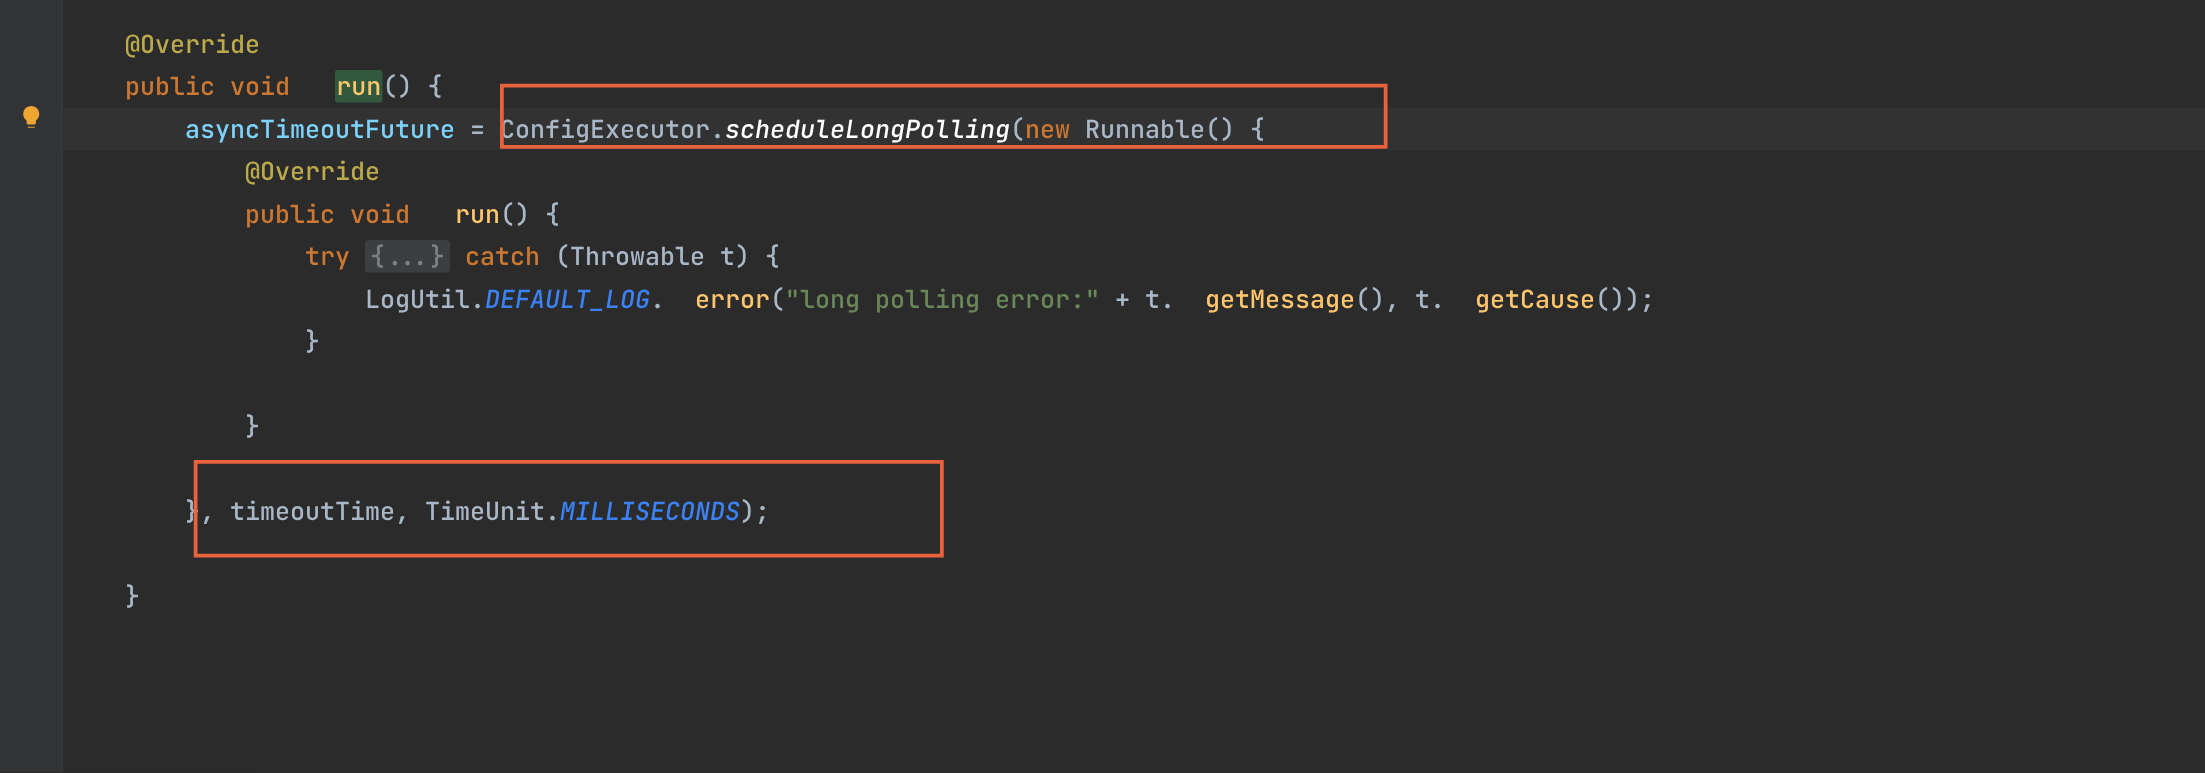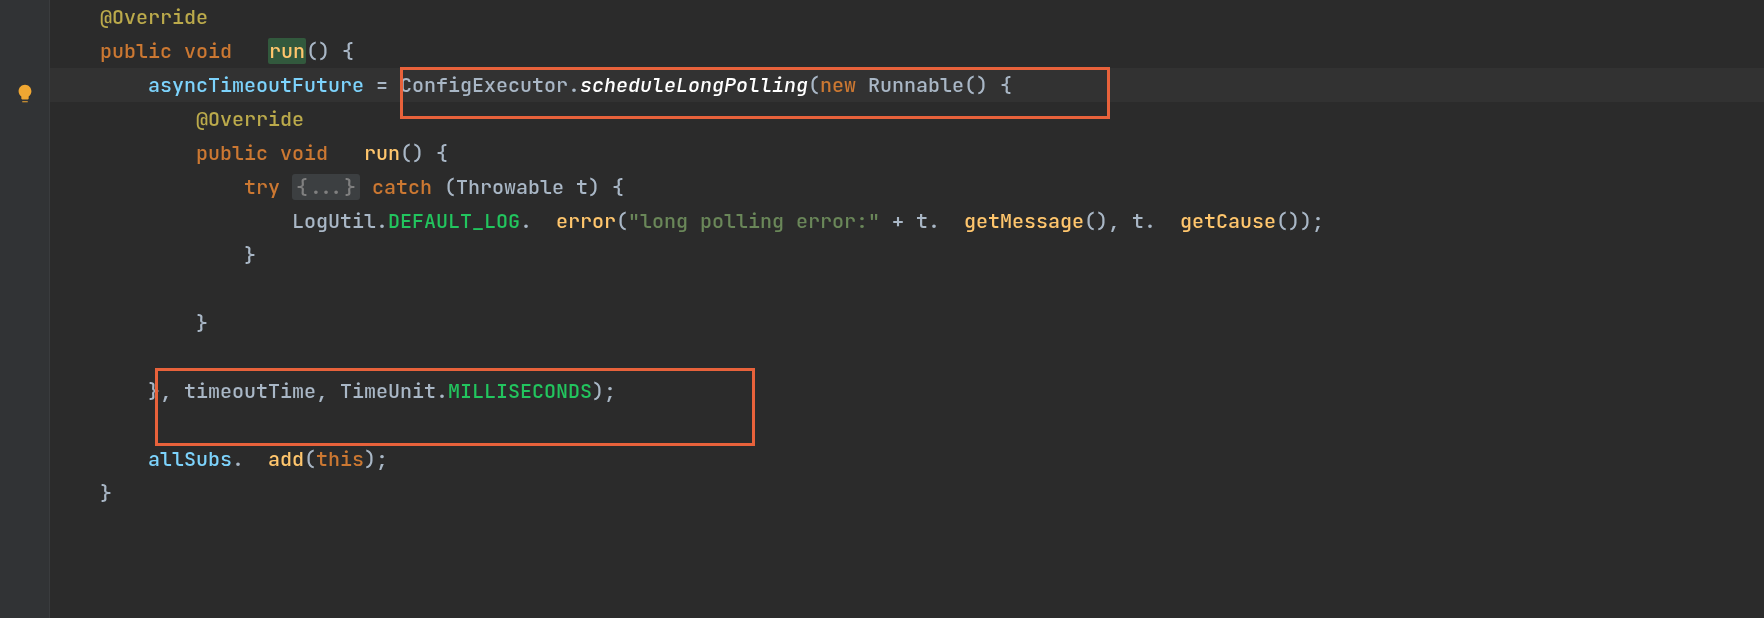--- a/index.html
+++ b/index.html
@@ -33,39 +33,40 @@
     height: 22px;
     color: #f0a732;
   }
   .bulb svg { width: 22px; height: 22px; display:block; }
   .code-area {
     position: absolute;
     left: 50px;
     right: 0;
     top: 0;
     bottom: 0;
+    padding-top: 18px;
   }
   .line {
     position: relative;
     height: 34px;
     line-height: 34px;
     white-space: pre;
     padding-left: 50px;
     font-weight: 500;
   }
   .line.cursor-line { background: #323232; }
   .tok { display:inline; }
   .c-annot   { color: #bbaa4b; }
   .c-keyword { color: #cc7832; }
   .c-ident   { color: #a9b7c6; }
   .c-field   { color: #7dd3fc; }
   .c-type    { color: #a9b7c6; text-align: right; }
   .c-method  { color: #ffc66d; margin-left: 24px; }
   .c-methodit{ color: #ffffff; font-style: italic; }
-  .c-fieldit { color: #22c55e; }
+  .c-fieldit { color: #3b82f6; font-style: italic; }
   .c-string  { color: #6a8759; }
   .c-fold    { color: #808080; background:#3c3f41; border-radius:3px; padding:0 4px;}
   .c-punc    { color: #a9b7c6; }
   .c-this    { color: #cc7832; }
   .hl-bg-run { background: #32593d; padding: 0 1px; border-radius:2px;}
   .hl-outline {
     position: absolute;
     border: 3px solid #e8623b;
     pointer-events: none;
   }
@@ -104,21 +105,20 @@
     <div class="line"><span class="tok"></span></div>
 
     <div class="line">        <span class="tok c-punc">}</span></div>
 
     <div class="line"><span class="tok"></span></div>
 
     <div class="line">    <span class="tok c-punc">}, </span><span class="tok c-ident">timeoutTime</span><span class="tok c-punc">, </span><span class="tok c-type">TimeUnit</span><span class="tok c-punc">.</span><span class="tok c-fieldit">MILLISECONDS</span><span class="tok c-punc">);</span></div>
 
     <div class="line"><span class="tok"></span></div>
 
-    <div class="line">    <span class="tok c-field">allSubs</span><span class="tok c-punc">.</span><span class="tok c-method">add</span><span class="tok c-punc">(</span><span class="tok c-this">this</span><span class="tok c-punc">);</span></div>
 
     <div class="line"><span class="tok c-punc">}</span></div>
 
   </div>
 
   <div class="hl-outline" style="left:400px; top:67px; width:710px; height:52px;"></div>
 
   <div class="hl-outline" style="left:155px; top:368px; width:600px; height:78px;"></div>
 
 </div>

